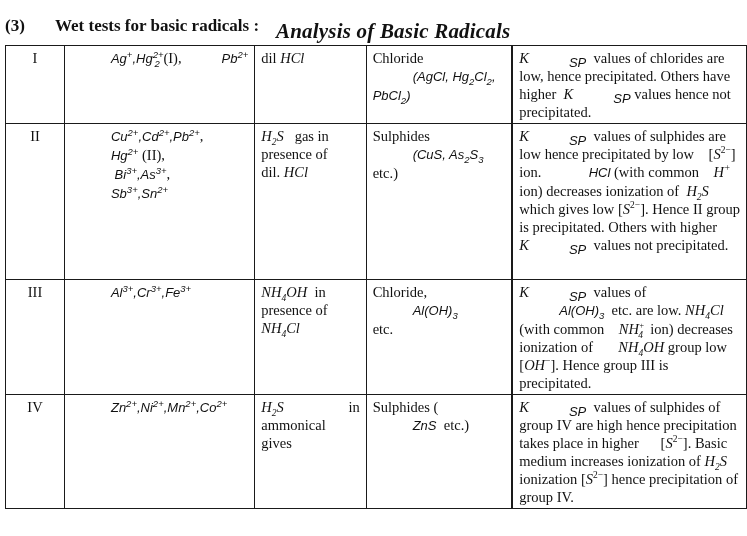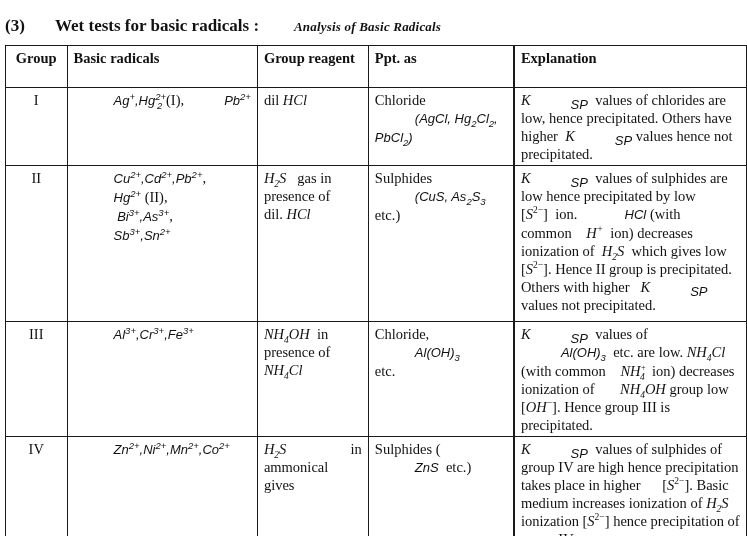--- a/index.html
+++ b/index.html
@@ -1,20 +1,20 @@
 <!DOCTYPE html>
 <html><head>
 <meta charset="utf-8">
 <style>
   html, body { margin:0; padding:0; background:#ffffff; }
   body { width:747px; height:536px; position:relative; overflow:hidden;
          font-family:"Liberation Serif", "DejaVu Serif", serif; color:#111; }
   .heading { position:absolute; left:5px; top:16px; font-size:17px; font-weight:bold; white-space:nowrap; }
   .heading .num { display:inline-block; width:50px; }
-  .subtitle { position:absolute; left:294px; top:19px; font-size:13px; font-weight:bold; font-style:italic; white-space:nowrap; letter-spacing:0.2px; }
+  .subtitle { position:absolute; left:276px; top:19px; font-size:21px; font-weight:bold; font-style:italic; white-space:nowrap; letter-spacing:0.2px; }
   table.radicals { position:absolute; left:5px; top:45px; border-collapse:collapse; table-layout:fixed; }
   table.radicals td, table.radicals th { border:1.5px solid #1a1a1a; vertical-align:top; padding:3px 6px 2px 6px; font-size:14.5px; line-height:18px; text-align:left; }
   table.radicals th { font-weight:bold; font-size:14.5px; }
   table.radicals th.c-group { text-align:center; padding-left:3px; padding-right:3px; }
   td.c-group { text-align:center !important; }
   .thick-left { border-left:2.5px solid #1a1a1a !important; }
   .m { font-style:italic; font-family:"Liberation Sans", "DejaVu Sans", sans-serif; font-size:13px;margin-left:40px; }
   .mserif { font-style:italic; }
   sup, sub { font-size:9.5px; line-height:0; }
   .expl { text-align:justify; line-height:21.6px; }
@@ -34,27 +34,20 @@
 
 <table class="radicals">
   <colgroup>
     <col style="width:64px">
     <col style="width:145px">
     <col style="width:117px">
     <col style="width:154px">
     <col style="width:256px">
   </colgroup>
   <tbody>
-      <tr class="hdr">
-    <th class="c-group">Group</th>
-    <th>Basic radicals</th>
-    <th>Group reagent</th>
-    <th>Ppt. as</th>
-    <th class="thick-left">Explanation</th>
-  </tr>
 
   <tr class="row1">
     <td class="c-group">I</td>
     <td>
       <span class="m">Ag<sup>+</sup>,Hg<sup>2+</sup><sub style="margin-left:-9px">2</sub></span>&nbsp;<span>(I)</span>,<span class="m">Pb<sup>2+</sup></span>
     </td>
     <td>
       <span>dil</span> <span class="mserif">HCl</span>
     </td>
     <td>

